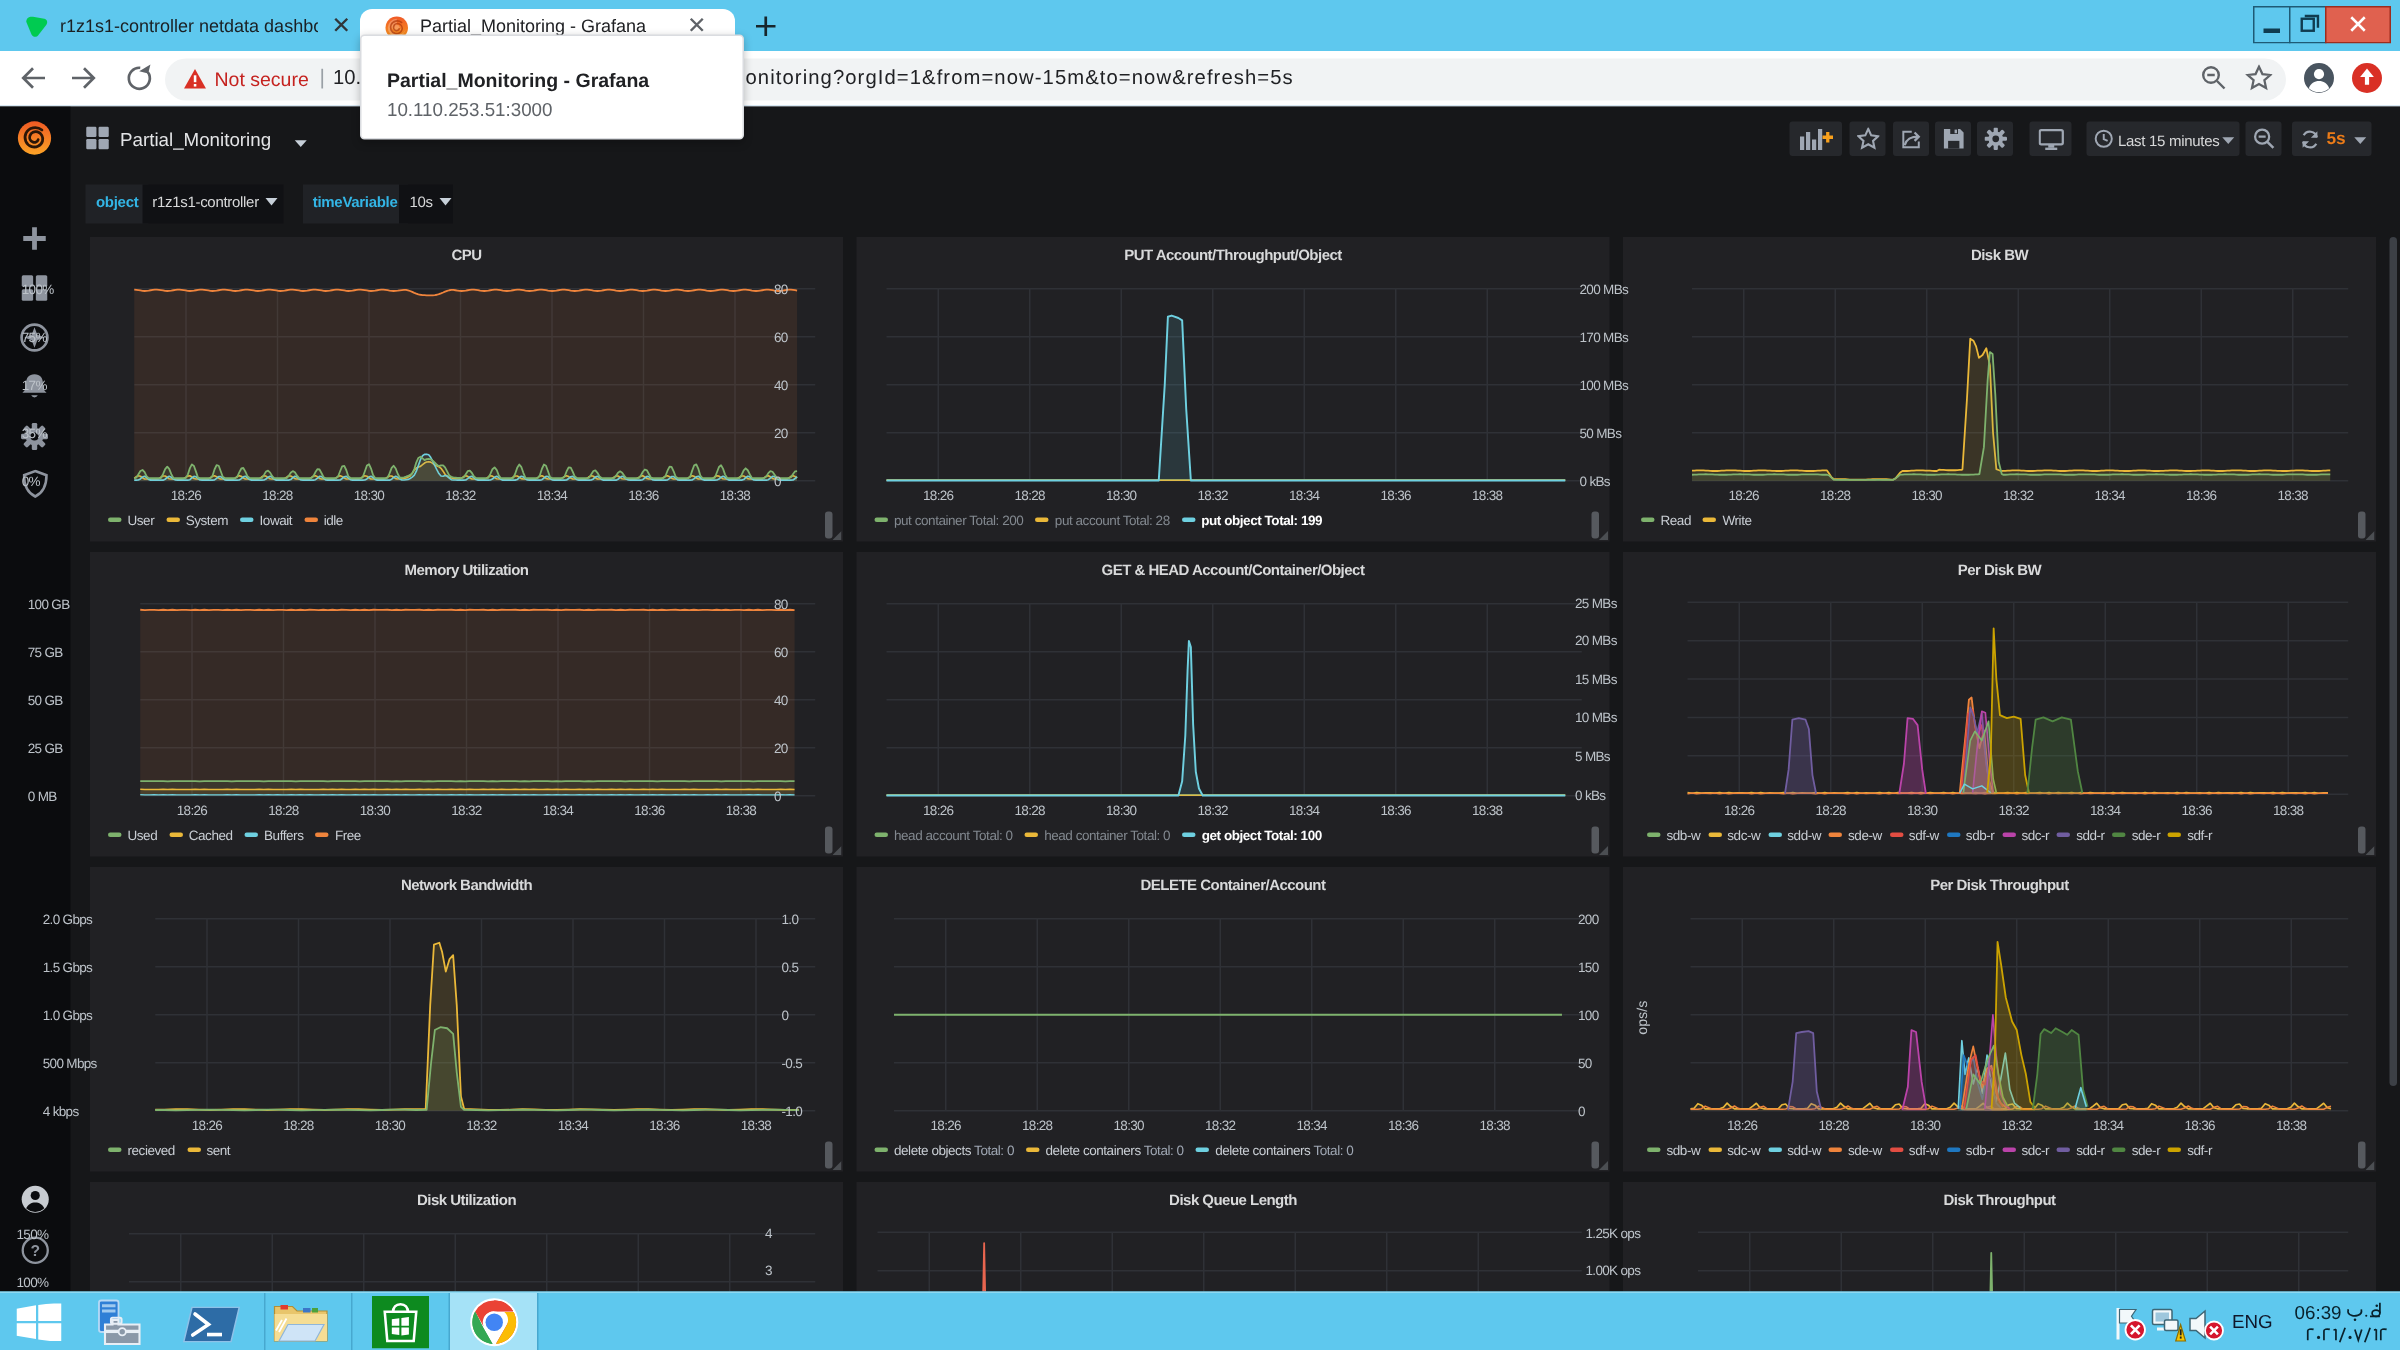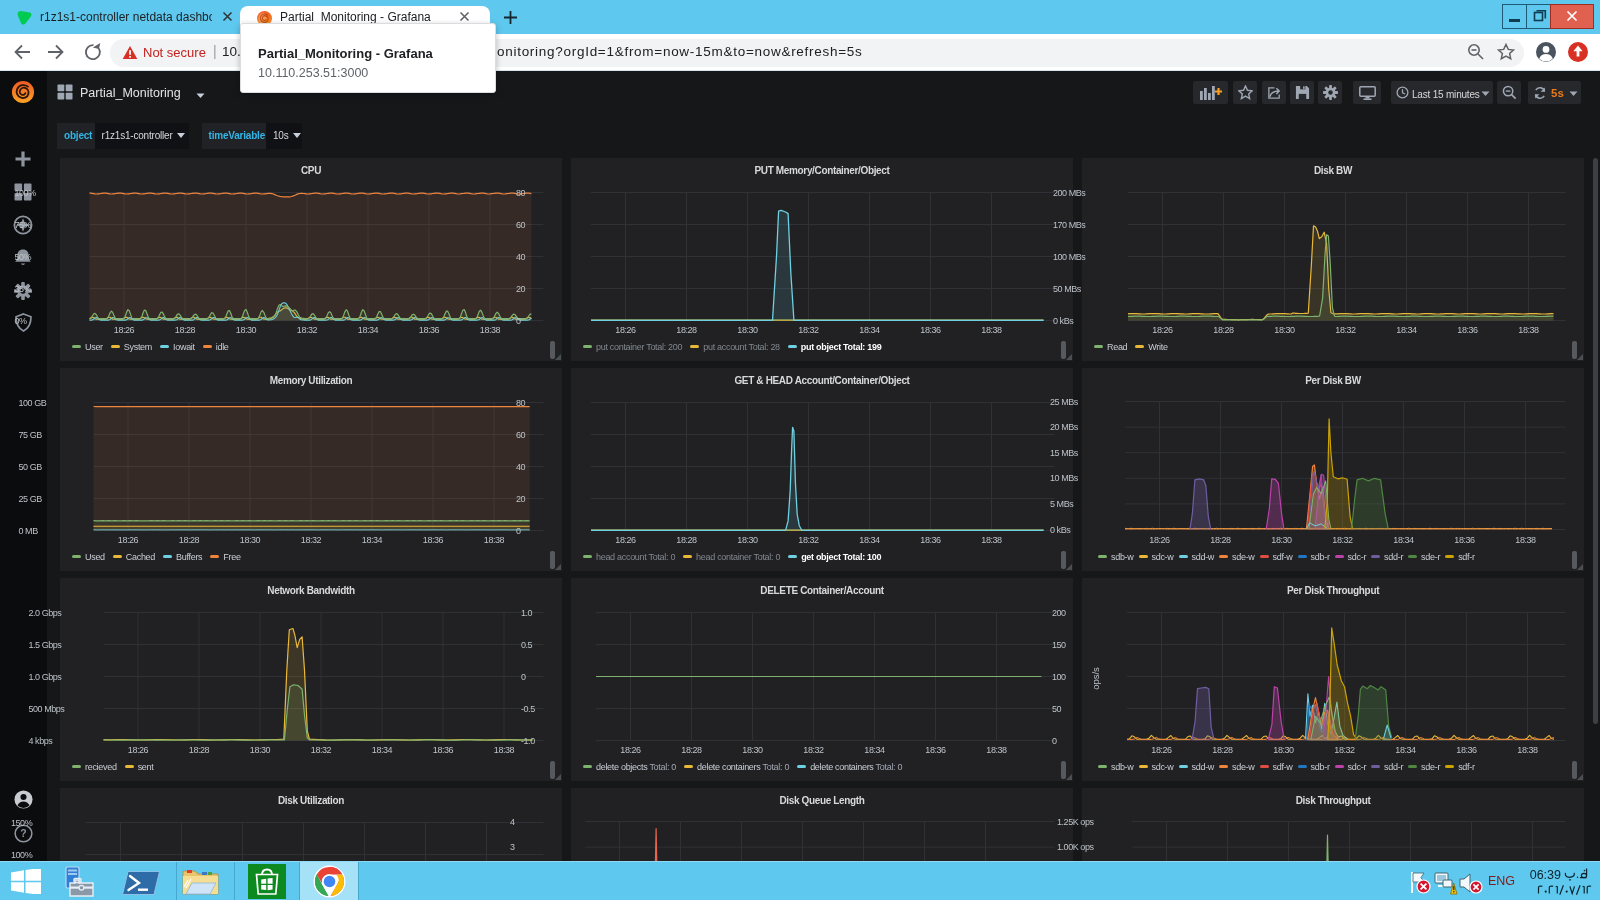--- a/index.html
+++ b/index.html
@@ -269,38 +269,38 @@
           <path d="M29.5 35.1 L30.9 35.2 L32.2 35.4 L33.6 35.6 L35 35.9 L36.4 36 L37.7 35.9 L39.1 35.8 L40.5 35.5 L41.9 35.3 L43.2 35.1 L44.6 35.1 L46 35.2 L47.3 35.4 L48.7 35.6 L50.1 35.9 L51.5 36 L52.8 35.9 L54.2 35.8 L55.6 35.5 L57 35.3 L58.3 35.1 L59.7 35.1 L61.1 35.2 L62.4 35.4 L63.8 35.6 L65.2 35.9 L66.6 36 L67.9 35.9 L69.3 35.8 L70.7 35.5 L72 35.3 L73.4 35.1 L74.8 35.1 L76.2 35.2 L77.5 35.4 L78.9 35.6 L80.3 35.9 L81.7 36 L83 35.9 L84.4 35.8 L85.8 35.5 L87.1 35.3 L88.5 35.1 L89.9 35.1 L91.3 35.2 L92.6 35.4 L94 35.6 L95.4 35.9 L96.8 36 L98.1 35.9 L99.5 35.8 L100.9 35.5 L102.2 35.3 L103.6 35.1 L105 35.1 L106.4 35.2 L107.7 35.4 L109.1 35.6 L110.5 35.9 L111.9 36 L113.2 35.9 L114.6 35.8 L116 35.5 L117.3 35.3 L118.7 35.1 L120.1 35.1 L121.5 35.2 L122.8 35.4 L124.2 35.6 L125.6 35.9 L126.9 36 L128.3 35.9 L129.7 35.8 L131.1 35.5 L132.4 35.3 L133.8 35.1 L135.2 35.1 L136.6 35.2 L137.9 35.4 L139.3 35.6 L140.7 35.9 L142 36 L143.4 35.9 L144.8 35.8 L146.2 35.5 L147.5 35.3 L148.9 35.1 L150.3 35.1 L151.7 35.2 L153 35.4 L154.4 35.6 L155.8 35.9 L157.1 36 L158.5 35.9 L159.9 35.8 L161.3 35.5 L162.6 35.3 L164 35.1 L165.4 35.1 L166.8 35.2 L168.1 35.4 L169.5 35.6 L170.9 35.9 L172.2 36 L173.6 35.9 L175 35.8 L176.4 35.5 L177.7 35.3 L179.1 35.1 L180.5 35.1 L181.8 35.2 L183.2 35.4 L184.6 35.6 L186 35.9 L187.3 36 L188.7 35.9 L190.1 35.8 L191.5 35.5 L192.8 35.3 L194.2 35.1 L195.6 35.1 L196.9 35.2 L198.3 35.4 L199.7 35.7 L201.1 35.9 L202.4 36 L203.8 35.9 L205.2 35.8 L206.6 35.6 L207.9 35.4 L209.3 35.3 L210.7 35.3 L212 35.6 L213.4 36 L214.8 36.6 L216.2 37.2 L217.5 37.7 L218.9 38.2 L220.3 38.5 L221.7 38.7 L223 38.8 L224.4 38.9 L225.8 38.9 L227.1 38.9 L228.5 38.9 L229.9 38.8 L231.3 38.5 L232.6 38.1 L234 37.6 L235.4 37 L236.7 36.4 L238.1 35.9 L239.5 35.5 L240.9 35.3 L242.2 35.3 L243.6 35.5 L245 35.7 L246.4 35.9 L247.7 36 L249.1 35.9 L250.5 35.8 L251.8 35.5 L253.2 35.3 L254.6 35.1 L256 35.1 L257.3 35.2 L258.7 35.4 L260.1 35.7 L261.5 35.9 L262.8 36 L264.2 35.9 L265.6 35.8 L266.9 35.5 L268.3 35.3 L269.7 35.1 L271.1 35.1 L272.4 35.2 L273.8 35.4 L275.2 35.7 L276.6 35.9 L277.9 36 L279.3 35.9 L280.7 35.8 L282 35.5 L283.4 35.3 L284.8 35.1 L286.2 35.1 L287.5 35.2 L288.9 35.4 L290.3 35.7 L291.6 35.9 L293 36 L294.4 35.9 L295.8 35.8 L297.1 35.5 L298.5 35.3 L299.9 35.1 L301.3 35.1 L302.6 35.2 L304 35.4 L305.4 35.7 L306.7 35.9 L308.1 36 L309.5 35.9 L310.9 35.8 L312.2 35.5 L313.6 35.3 L315 35.1 L316.4 35.1 L317.7 35.2 L319.1 35.4 L320.5 35.7 L321.8 35.9 L323.2 36 L324.6 35.9 L326 35.8 L327.3 35.5 L328.7 35.3 L330.1 35.1 L331.5 35.1 L332.8 35.2 L334.2 35.4 L335.6 35.7 L336.9 35.9 L338.3 36 L339.7 35.9 L341.1 35.8 L342.4 35.5 L343.8 35.3 L345.2 35.1 L346.5 35.1 L347.9 35.2 L349.3 35.4 L350.7 35.7 L352 35.9 L353.4 36 L354.8 35.9 L356.2 35.8 L357.5 35.5 L358.9 35.3 L360.3 35.1 L361.6 35.1 L363 35.2 L364.4 35.4 L365.8 35.7 L367.1 35.9 L368.5 36 L369.9 35.9 L371.3 35.8 L372.6 35.5 L374 35.3 L375.4 35.1 L376.7 35.1 L378.1 35.2 L379.5 35.4 L380.9 35.7 L382.2 35.9 L383.6 36 L385 35.9 L386.4 35.8 L387.7 35.5 L389.1 35.3 L390.5 35.1 L391.8 35.1 L393.2 35.2 L394.6 35.4 L396 35.7 L397.3 35.9 L398.7 36 L400.1 35.9 L401.4 35.7 L402.8 35.5 L404.2 35.3 L405.6 35.1 L406.9 35.1 L408.3 35.2 L409.7 35.4 L411.1 35.7 L412.4 35.9 L413.8 36 L415.2 35.9 L416.5 35.7 L417.9 35.5 L419.3 35.3 L420.7 35.1 L422 35.1 L423.4 35.2 L424.8 35.4 L426.2 35.7 L427.5 35.9 L428.9 36 L430.3 35.9 L431.6 35.7 L433 35.5 L434.4 35.3 L435.8 35.1 L437.1 35.1 L438.5 35.2 L439.9 35.4 L441.3 35.7 L442.6 35.9 L444 36 L445.4 35.9 L446.7 35.7 L448.1 35.5 L449.5 35.3 L450.9 35.1 L452.2 35.1 L453.6 35.2 L455 35.4 L456.3 35.7 L457.7 35.9 L459.1 36 L460.5 35.9 L461.8 35.7 L463.2 35.5 L464.6 35.3 L466 35.1 L467.3 35.1 L468.7 35.2 L470.1 35.4 L471.4 35.7" fill="none" stroke="#EF843C" stroke-width="1.2" stroke-linejoin="round"></path>
           <path d="M29.5 160.9 L30.9 159.8 L32.2 159.2 L33.6 159.5 L35 160.5 L36.4 161.3 L37.7 161.3 L39.1 161.3 L40.5 161.3 L41.9 161.3 L43.2 161.3 L44.6 161.3 L46 161.1 L47.3 160.1 L48.7 159.3 L50.1 159.3 L51.5 160.2 L52.8 161.2 L54.2 161.3 L55.6 161.3 L57 161.3 L58.3 161.3 L59.7 161.3 L61.1 161.3 L62.4 161.2 L63.8 160.3 L65.2 159.4 L66.6 159.2 L67.9 160 L69.3 161 L70.7 161.3 L72 161.3 L73.4 161.3 L74.8 161.3 L76.2 161.3 L77.5 161.3 L78.9 161.3 L80.3 160.5 L81.7 159.5 L83 159.2 L84.4 159.8 L85.8 160.8 L87.1 161.3 L88.5 161.3 L89.9 161.3 L91.3 161.3 L92.6 161.3 L94 161.3 L95.4 161.3 L96.8 160.8 L98.1 159.7 L99.5 159.2 L100.9 159.6 L102.2 160.6 L103.6 161.3 L105 161.3 L106.4 161.3 L107.7 161.3 L109.1 161.3 L110.5 161.3 L111.9 161.3 L113.2 161 L114.6 159.9 L116 159.2 L117.3 159.4 L118.7 160.4 L120.1 161.2 L121.5 161.3 L122.8 161.3 L124.2 161.3 L125.6 161.3 L126.9 161.3 L128.3 161.3 L129.7 161.1 L131.1 160.2 L132.4 159.3 L133.8 159.3 L135.2 160.1 L136.6 161.1 L137.9 161.3 L139.3 161.3 L140.7 161.3 L142 161.3 L143.4 161.3 L144.8 161.3 L146.2 161.3 L147.5 160.4 L148.9 159.4 L150.3 159.2 L151.7 159.9 L153 160.9 L154.4 161.3 L155.8 161.3 L157.1 161.3 L158.5 161.3 L159.9 161.3 L161.3 161.3 L162.6 161.3 L164 160.7 L165.4 159.6 L166.8 159.2 L168.1 159.7 L169.5 160.7 L170.9 161.3 L172.2 161.3 L173.6 161.3 L175 161.3 L176.4 161.3 L177.7 161.3 L179.1 161.3 L180.5 160.9 L181.8 159.8 L183.2 159.2 L184.6 159.5 L186 160.5 L187.3 161.3 L188.7 161.3 L190.1 161.3 L191.5 161.3 L192.8 161.3 L194.2 161.3 L195.6 161.3 L196.9 161.1 L198.3 160.1 L199.7 159.3 L201.1 159.3 L202.4 160.2 L203.8 161.1 L205.2 161.3 L206.6 161.2 L207.9 161.1 L209.3 160.9 L210.7 160.6 L212 160.1 L213.4 159.3 L214.8 157.5 L216.2 155.4 L217.5 154 L218.9 153.3 L220.3 152.9 L221.7 151.8 L223 150.7 L224.4 150 L225.8 149.8 L227.1 150.1 L228.5 150.9 L229.9 152 L231.3 152.6 L232.6 153.1 L234 154.2 L235.4 156.1 L236.7 158.2 L238.1 159.6 L239.5 160.2 L240.9 160.6 L242.2 160.9 L243.6 161.1 L245 161.2 L246.4 161.3 L247.7 160.7 L249.1 159.7 L250.5 159.2 L251.8 159.6 L253.2 160.6 L254.6 161.3 L256 161.3 L257.3 161.3 L258.7 161.3 L260.1 161.3 L261.5 161.3 L262.8 161.3 L264.2 161 L265.6 159.9 L266.9 159.2 L268.3 159.4 L269.7 160.4 L271.1 161.2 L272.4 161.3 L273.8 161.3 L275.2 161.3 L276.6 161.3 L277.9 161.3 L279.3 161.3 L280.7 161.1 L282 160.2 L283.4 159.3 L284.8 159.3 L286.2 160.1 L287.5 161.1 L288.9 161.3 L290.3 161.3 L291.6 161.3 L293 161.3 L294.4 161.3 L295.8 161.3 L297.1 161.3 L298.5 160.4 L299.9 159.4 L301.3 159.2 L302.6 159.9 L304 160.9 L305.4 161.3 L306.7 161.3 L308.1 161.3 L309.5 161.3 L310.9 161.3 L312.2 161.3 L313.6 161.3 L315 160.7 L316.4 159.6 L317.7 159.2 L319.1 159.7 L320.5 160.7 L321.8 161.3 L323.2 161.3 L324.6 161.3 L326 161.3 L327.3 161.3 L328.7 161.3 L330.1 161.3 L331.5 160.9 L332.8 159.8 L334.2 159.2 L335.6 159.5 L336.9 160.5 L338.3 161.3 L339.7 161.3 L341.1 161.3 L342.4 161.3 L343.8 161.3 L345.2 161.3 L346.5 161.3 L347.9 161.1 L349.3 160.1 L350.7 159.3 L352 159.3 L353.4 160.2 L354.8 161.2 L356.2 161.3 L357.5 161.3 L358.9 161.3 L360.3 161.3 L361.6 161.3 L363 161.3 L364.4 161.2 L365.8 160.3 L367.1 159.4 L368.5 159.2 L369.9 160 L371.3 161 L372.6 161.3 L374 161.3 L375.4 161.3 L376.7 161.3 L378.1 161.3 L379.5 161.3 L380.9 161.3 L382.2 160.5 L383.6 159.5 L385 159.2 L386.4 159.8 L387.7 160.8 L389.1 161.3 L390.5 161.3 L391.8 161.3 L393.2 161.3 L394.6 161.3 L396 161.3 L397.3 161.3 L398.7 160.8 L400.1 159.7 L401.4 159.2 L402.8 159.6 L404.2 160.6 L405.6 161.3 L406.9 161.3 L408.3 161.3 L409.7 161.3 L411.1 161.3 L412.4 161.3 L413.8 161.3 L415.2 161 L416.5 159.9 L417.9 159.2 L419.3 159.4 L420.7 160.4 L422 161.2 L423.4 161.3 L424.8 161.3 L426.2 161.3 L427.5 161.3 L428.9 161.3 L430.3 161.3 L431.6 161.1 L433 160.2 L434.4 159.3 L435.8 159.3 L437.1 160.1 L438.5 161.1 L439.9 161.3 L441.3 161.3 L442.6 161.3 L444 161.3 L445.4 161.3 L446.7 161.3 L448.1 161.3 L449.5 160.4 L450.9 159.4 L452.2 159.2 L453.6 159.9 L455 160.9 L456.3 161.3 L457.7 161.3 L459.1 161.3 L460.5 161.3 L461.8 161.3 L463.2 161.3 L464.6 161.3 L466 160.7 L467.3 159.6 L468.7 159.2 L470.1 159.7 L471.4 160.7 L471.4 162.5 L29.5 162.5 Z" fill="#EAB839" fill-opacity="0.08" stroke="none"></path>
           <path d="M29.5 160.9 L30.9 159.8 L32.2 159.2 L33.6 159.5 L35 160.5 L36.4 161.3 L37.7 161.3 L39.1 161.3 L40.5 161.3 L41.9 161.3 L43.2 161.3 L44.6 161.3 L46 161.1 L47.3 160.1 L48.7 159.3 L50.1 159.3 L51.5 160.2 L52.8 161.2 L54.2 161.3 L55.6 161.3 L57 161.3 L58.3 161.3 L59.7 161.3 L61.1 161.3 L62.4 161.2 L63.8 160.3 L65.2 159.4 L66.6 159.2 L67.9 160 L69.3 161 L70.7 161.3 L72 161.3 L73.4 161.3 L74.8 161.3 L76.2 161.3 L77.5 161.3 L78.9 161.3 L80.3 160.5 L81.7 159.5 L83 159.2 L84.4 159.8 L85.8 160.8 L87.1 161.3 L88.5 161.3 L89.9 161.3 L91.3 161.3 L92.6 161.3 L94 161.3 L95.4 161.3 L96.8 160.8 L98.1 159.7 L99.5 159.2 L100.9 159.6 L102.2 160.6 L103.6 161.3 L105 161.3 L106.4 161.3 L107.7 161.3 L109.1 161.3 L110.5 161.3 L111.9 161.3 L113.2 161 L114.6 159.9 L116 159.2 L117.3 159.4 L118.7 160.4 L120.1 161.2 L121.5 161.3 L122.8 161.3 L124.2 161.3 L125.6 161.3 L126.9 161.3 L128.3 161.3 L129.7 161.1 L131.1 160.2 L132.4 159.3 L133.8 159.3 L135.2 160.1 L136.6 161.1 L137.9 161.3 L139.3 161.3 L140.7 161.3 L142 161.3 L143.4 161.3 L144.8 161.3 L146.2 161.3 L147.5 160.4 L148.9 159.4 L150.3 159.2 L151.7 159.9 L153 160.9 L154.4 161.3 L155.8 161.3 L157.1 161.3 L158.5 161.3 L159.9 161.3 L161.3 161.3 L162.6 161.3 L164 160.7 L165.4 159.6 L166.8 159.2 L168.1 159.7 L169.5 160.7 L170.9 161.3 L172.2 161.3 L173.6 161.3 L175 161.3 L176.4 161.3 L177.7 161.3 L179.1 161.3 L180.5 160.9 L181.8 159.8 L183.2 159.2 L184.6 159.5 L186 160.5 L187.3 161.3 L188.7 161.3 L190.1 161.3 L191.5 161.3 L192.8 161.3 L194.2 161.3 L195.6 161.3 L196.9 161.1 L198.3 160.1 L199.7 159.3 L201.1 159.3 L202.4 160.2 L203.8 161.1 L205.2 161.3 L206.6 161.2 L207.9 161.1 L209.3 160.9 L210.7 160.6 L212 160.1 L213.4 159.3 L214.8 157.5 L216.2 155.4 L217.5 154 L218.9 153.3 L220.3 152.9 L221.7 151.8 L223 150.7 L224.4 150 L225.8 149.8 L227.1 150.1 L228.5 150.9 L229.9 152 L231.3 152.6 L232.6 153.1 L234 154.2 L235.4 156.1 L236.7 158.2 L238.1 159.6 L239.5 160.2 L240.9 160.6 L242.2 160.9 L243.6 161.1 L245 161.2 L246.4 161.3 L247.7 160.7 L249.1 159.7 L250.5 159.2 L251.8 159.6 L253.2 160.6 L254.6 161.3 L256 161.3 L257.3 161.3 L258.7 161.3 L260.1 161.3 L261.5 161.3 L262.8 161.3 L264.2 161 L265.6 159.9 L266.9 159.2 L268.3 159.4 L269.7 160.4 L271.1 161.2 L272.4 161.3 L273.8 161.3 L275.2 161.3 L276.6 161.3 L277.9 161.3 L279.3 161.3 L280.7 161.1 L282 160.2 L283.4 159.3 L284.8 159.3 L286.2 160.1 L287.5 161.1 L288.9 161.3 L290.3 161.3 L291.6 161.3 L293 161.3 L294.4 161.3 L295.8 161.3 L297.1 161.3 L298.5 160.4 L299.9 159.4 L301.3 159.2 L302.6 159.9 L304 160.9 L305.4 161.3 L306.7 161.3 L308.1 161.3 L309.5 161.3 L310.9 161.3 L312.2 161.3 L313.6 161.3 L315 160.7 L316.4 159.6 L317.7 159.2 L319.1 159.7 L320.5 160.7 L321.8 161.3 L323.2 161.3 L324.6 161.3 L326 161.3 L327.3 161.3 L328.7 161.3 L330.1 161.3 L331.5 160.9 L332.8 159.8 L334.2 159.2 L335.6 159.5 L336.9 160.5 L338.3 161.3 L339.7 161.3 L341.1 161.3 L342.4 161.3 L343.8 161.3 L345.2 161.3 L346.5 161.3 L347.9 161.1 L349.3 160.1 L350.7 159.3 L352 159.3 L353.4 160.2 L354.8 161.2 L356.2 161.3 L357.5 161.3 L358.9 161.3 L360.3 161.3 L361.6 161.3 L363 161.3 L364.4 161.2 L365.8 160.3 L367.1 159.4 L368.5 159.2 L369.9 160 L371.3 161 L372.6 161.3 L374 161.3 L375.4 161.3 L376.7 161.3 L378.1 161.3 L379.5 161.3 L380.9 161.3 L382.2 160.5 L383.6 159.5 L385 159.2 L386.4 159.8 L387.7 160.8 L389.1 161.3 L390.5 161.3 L391.8 161.3 L393.2 161.3 L394.6 161.3 L396 161.3 L397.3 161.3 L398.7 160.8 L400.1 159.7 L401.4 159.2 L402.8 159.6 L404.2 160.6 L405.6 161.3 L406.9 161.3 L408.3 161.3 L409.7 161.3 L411.1 161.3 L412.4 161.3 L413.8 161.3 L415.2 161 L416.5 159.9 L417.9 159.2 L419.3 159.4 L420.7 160.4 L422 161.2 L423.4 161.3 L424.8 161.3 L426.2 161.3 L427.5 161.3 L428.9 161.3 L430.3 161.3 L431.6 161.1 L433 160.2 L434.4 159.3 L435.8 159.3 L437.1 160.1 L438.5 161.1 L439.9 161.3 L441.3 161.3 L442.6 161.3 L444 161.3 L445.4 161.3 L446.7 161.3 L448.1 161.3 L449.5 160.4 L450.9 159.4 L452.2 159.2 L453.6 159.9 L455 160.9 L456.3 161.3 L457.7 161.3 L459.1 161.3 L460.5 161.3 L461.8 161.3 L463.2 161.3 L464.6 161.3 L466 160.7 L467.3 159.6 L468.7 159.2 L470.1 159.7 L471.4 160.7" fill="none" stroke="#EAB839" stroke-width="1.1" stroke-linejoin="round"></path>
           <path d="M29.5 162.1 L30.9 162.1 L32.2 162 L33.6 161.3 L35 160 L36.4 159.5 L37.7 160.3 L39.1 161.6 L40.5 162.1 L41.9 162.1 L43.2 162.1 L44.6 162.1 L46 162.1 L47.3 162.1 L48.7 162.1 L50.1 161.5 L51.5 160.3 L52.8 159.5 L54.2 160.1 L55.6 161.4 L57 162 L58.3 162.1 L59.7 162.1 L61.1 162.1 L62.4 162.1 L63.8 162.1 L65.2 162.1 L66.6 161.8 L67.9 160.6 L69.3 159.6 L70.7 159.8 L72 161.1 L73.4 162 L74.8 162.1 L76.2 162.1 L77.5 162.1 L78.9 162.1 L80.3 162.1 L81.7 162.1 L83 161.9 L84.4 160.9 L85.8 159.7 L87.1 159.7 L88.5 160.8 L89.9 161.9 L91.3 162.1 L92.6 162.1 L94 162.1 L95.4 162.1 L96.8 162.1 L98.1 162.1 L99.5 162 L100.9 161.1 L102.2 159.9 L103.6 159.5 L105 160.5 L106.4 161.7 L107.7 162.1 L109.1 162.1 L110.5 162.1 L111.9 162.1 L113.2 162.1 L114.6 162.1 L116 162 L117.3 161.4 L118.7 160.1 L120.1 159.5 L121.5 160.2 L122.8 161.5 L124.2 162.1 L125.6 162.1 L126.9 162.1 L128.3 162.1 L129.7 162.1 L131.1 162.1 L132.4 162.1 L133.8 161.7 L135.2 160.4 L136.6 159.5 L137.9 159.9 L139.3 161.2 L140.7 162 L142 162.1 L143.4 162.1 L144.8 162.1 L146.2 162.1 L147.5 162.1 L148.9 162.1 L150.3 161.8 L151.7 160.7 L153 159.6 L154.4 159.7 L155.8 160.9 L157.1 161.9 L158.5 162.1 L159.9 162.1 L161.3 162.1 L162.6 162.1 L164 162.1 L165.4 162.1 L166.8 162 L168.1 161 L169.5 159.8 L170.9 159.6 L172.2 160.6 L173.6 161.8 L175 162.1 L176.4 162.1 L177.7 162.1 L179.1 162.1 L180.5 162.1 L181.8 162.1 L183.2 162 L184.6 161.3 L186 160 L187.3 159.5 L188.7 160.3 L190.1 161.6 L191.5 162.1 L192.8 162.1 L194.2 162.1 L195.6 162.1 L196.9 162.1 L198.3 162.1 L199.7 162.1 L201.1 161.5 L202.4 160.3 L203.8 159.5 L205.2 160.1 L206.6 161.4 L207.9 162 L209.3 162 L210.7 161.8 L212 161.6 L213.4 161 L214.8 160.1 L216.2 158.7 L217.5 156.3 L218.9 152.4 L220.3 148.4 L221.7 145.8 L223 144.9 L224.4 144.8 L225.8 145.2 L227.1 146.9 L228.5 149.5 L229.9 152.5 L231.3 155.3 L232.6 157.7 L234 159.3 L235.4 159.5 L236.7 159 L238.1 159.3 L239.5 160.7 L240.9 161.8 L242.2 162 L243.6 162 L245 162.1 L246.4 162.1 L247.7 162.1 L249.1 162.1 L250.5 162 L251.8 161.1 L253.2 159.9 L254.6 159.5 L256 160.5 L257.3 161.7 L258.7 162.1 L260.1 162.1 L261.5 162.1 L262.8 162.1 L264.2 162.1 L265.6 162.1 L266.9 162 L268.3 161.4 L269.7 160.1 L271.1 159.5 L272.4 160.2 L273.8 161.5 L275.2 162.1 L276.6 162.1 L277.9 162.1 L279.3 162.1 L280.7 162.1 L282 162.1 L283.4 162.1 L284.8 161.7 L286.2 160.4 L287.5 159.5 L288.9 159.9 L290.3 161.2 L291.6 162 L293 162.1 L294.4 162.1 L295.8 162.1 L297.1 162.1 L298.5 162.1 L299.9 162.1 L301.3 161.8 L302.6 160.7 L304 159.6 L305.4 159.7 L306.7 160.9 L308.1 161.9 L309.5 162.1 L310.9 162.1 L312.2 162.1 L313.6 162.1 L315 162.1 L316.4 162.1 L317.7 162 L319.1 161 L320.5 159.8 L321.8 159.6 L323.2 160.6 L324.6 161.8 L326 162.1 L327.3 162.1 L328.7 162.1 L330.1 162.1 L331.5 162.1 L332.8 162.1 L334.2 162 L335.6 161.3 L336.9 160 L338.3 159.5 L339.7 160.3 L341.1 161.6 L342.4 162.1 L343.8 162.1 L345.2 162.1 L346.5 162.1 L347.9 162.1 L349.3 162.1 L350.7 162.1 L352 161.5 L353.4 160.3 L354.8 159.5 L356.2 160.1 L357.5 161.4 L358.9 162 L360.3 162.1 L361.6 162.1 L363 162.1 L364.4 162.1 L365.8 162.1 L367.1 162.1 L368.5 161.8 L369.9 160.6 L371.3 159.6 L372.6 159.8 L374 161.1 L375.4 162 L376.7 162.1 L378.1 162.1 L379.5 162.1 L380.9 162.1 L382.2 162.1 L383.6 162.1 L385 161.9 L386.4 160.9 L387.7 159.7 L389.1 159.7 L390.5 160.8 L391.8 161.9 L393.2 162.1 L394.6 162.1 L396 162.1 L397.3 162.1 L398.7 162.1 L400.1 162.1 L401.4 162 L402.8 161.1 L404.2 159.9 L405.6 159.5 L406.9 160.5 L408.3 161.7 L409.7 162.1 L411.1 162.1 L412.4 162.1 L413.8 162.1 L415.2 162.1 L416.5 162.1 L417.9 162 L419.3 161.4 L420.7 160.1 L422 159.5 L423.4 160.2 L424.8 161.5 L426.2 162.1 L427.5 162.1 L428.9 162.1 L430.3 162.1 L431.6 162.1 L433 162.1 L434.4 162.1 L435.8 161.7 L437.1 160.4 L438.5 159.5 L439.9 159.9 L441.3 161.2 L442.6 162 L444 162.1 L445.4 162.1 L446.7 162.1 L448.1 162.1 L449.5 162.1 L450.9 162.1 L452.2 161.8 L453.6 160.7 L455 159.6 L456.3 159.7 L457.7 160.9 L459.1 161.9 L460.5 162.1 L461.8 162.1 L463.2 162.1 L464.6 162.1 L466 162.1 L467.3 162.1 L468.7 162 L470.1 161 L471.4 159.8 L471.4 162.5 L29.5 162.5 Z" fill="#6ED0E0" fill-opacity="0.08" stroke="none"></path>
           <path d="M29.5 162.1 L30.9 162.1 L32.2 162 L33.6 161.3 L35 160 L36.4 159.5 L37.7 160.3 L39.1 161.6 L40.5 162.1 L41.9 162.1 L43.2 162.1 L44.6 162.1 L46 162.1 L47.3 162.1 L48.7 162.1 L50.1 161.5 L51.5 160.3 L52.8 159.5 L54.2 160.1 L55.6 161.4 L57 162 L58.3 162.1 L59.7 162.1 L61.1 162.1 L62.4 162.1 L63.8 162.1 L65.2 162.1 L66.6 161.8 L67.9 160.6 L69.3 159.6 L70.7 159.8 L72 161.1 L73.4 162 L74.8 162.1 L76.2 162.1 L77.5 162.1 L78.9 162.1 L80.3 162.1 L81.7 162.1 L83 161.9 L84.4 160.9 L85.8 159.7 L87.1 159.7 L88.5 160.8 L89.9 161.9 L91.3 162.1 L92.6 162.1 L94 162.1 L95.4 162.1 L96.8 162.1 L98.1 162.1 L99.5 162 L100.9 161.1 L102.2 159.9 L103.6 159.5 L105 160.5 L106.4 161.7 L107.7 162.1 L109.1 162.1 L110.5 162.1 L111.9 162.1 L113.2 162.1 L114.6 162.1 L116 162 L117.3 161.4 L118.7 160.1 L120.1 159.5 L121.5 160.2 L122.8 161.5 L124.2 162.1 L125.6 162.1 L126.9 162.1 L128.3 162.1 L129.7 162.1 L131.1 162.1 L132.4 162.1 L133.8 161.7 L135.2 160.4 L136.6 159.5 L137.9 159.9 L139.3 161.2 L140.7 162 L142 162.1 L143.4 162.1 L144.8 162.1 L146.2 162.1 L147.5 162.1 L148.9 162.1 L150.3 161.8 L151.7 160.7 L153 159.6 L154.4 159.7 L155.8 160.9 L157.1 161.9 L158.5 162.1 L159.9 162.1 L161.3 162.1 L162.6 162.1 L164 162.1 L165.4 162.1 L166.8 162 L168.1 161 L169.5 159.8 L170.9 159.6 L172.2 160.6 L173.6 161.8 L175 162.1 L176.4 162.1 L177.7 162.1 L179.1 162.1 L180.5 162.1 L181.8 162.1 L183.2 162 L184.6 161.3 L186 160 L187.3 159.5 L188.7 160.3 L190.1 161.6 L191.5 162.1 L192.8 162.1 L194.2 162.1 L195.6 162.1 L196.9 162.1 L198.3 162.1 L199.7 162.1 L201.1 161.5 L202.4 160.3 L203.8 159.5 L205.2 160.1 L206.6 161.4 L207.9 162 L209.3 162 L210.7 161.8 L212 161.6 L213.4 161 L214.8 160.1 L216.2 158.7 L217.5 156.3 L218.9 152.4 L220.3 148.4 L221.7 145.8 L223 144.9 L224.4 144.8 L225.8 145.2 L227.1 146.9 L228.5 149.5 L229.9 152.5 L231.3 155.3 L232.6 157.7 L234 159.3 L235.4 159.5 L236.7 159 L238.1 159.3 L239.5 160.7 L240.9 161.8 L242.2 162 L243.6 162 L245 162.1 L246.4 162.1 L247.7 162.1 L249.1 162.1 L250.5 162 L251.8 161.1 L253.2 159.9 L254.6 159.5 L256 160.5 L257.3 161.7 L258.7 162.1 L260.1 162.1 L261.5 162.1 L262.8 162.1 L264.2 162.1 L265.6 162.1 L266.9 162 L268.3 161.4 L269.7 160.1 L271.1 159.5 L272.4 160.2 L273.8 161.5 L275.2 162.1 L276.6 162.1 L277.9 162.1 L279.3 162.1 L280.7 162.1 L282 162.1 L283.4 162.1 L284.8 161.7 L286.2 160.4 L287.5 159.5 L288.9 159.9 L290.3 161.2 L291.6 162 L293 162.1 L294.4 162.1 L295.8 162.1 L297.1 162.1 L298.5 162.1 L299.9 162.1 L301.3 161.8 L302.6 160.7 L304 159.6 L305.4 159.7 L306.7 160.9 L308.1 161.9 L309.5 162.1 L310.9 162.1 L312.2 162.1 L313.6 162.1 L315 162.1 L316.4 162.1 L317.7 162 L319.1 161 L320.5 159.8 L321.8 159.6 L323.2 160.6 L324.6 161.8 L326 162.1 L327.3 162.1 L328.7 162.1 L330.1 162.1 L331.5 162.1 L332.8 162.1 L334.2 162 L335.6 161.3 L336.9 160 L338.3 159.5 L339.7 160.3 L341.1 161.6 L342.4 162.1 L343.8 162.1 L345.2 162.1 L346.5 162.1 L347.9 162.1 L349.3 162.1 L350.7 162.1 L352 161.5 L353.4 160.3 L354.8 159.5 L356.2 160.1 L357.5 161.4 L358.9 162 L360.3 162.1 L361.6 162.1 L363 162.1 L364.4 162.1 L365.8 162.1 L367.1 162.1 L368.5 161.8 L369.9 160.6 L371.3 159.6 L372.6 159.8 L374 161.1 L375.4 162 L376.7 162.1 L378.1 162.1 L379.5 162.1 L380.9 162.1 L382.2 162.1 L383.6 162.1 L385 161.9 L386.4 160.9 L387.7 159.7 L389.1 159.7 L390.5 160.8 L391.8 161.9 L393.2 162.1 L394.6 162.1 L396 162.1 L397.3 162.1 L398.7 162.1 L400.1 162.1 L401.4 162 L402.8 161.1 L404.2 159.9 L405.6 159.5 L406.9 160.5 L408.3 161.7 L409.7 162.1 L411.1 162.1 L412.4 162.1 L413.8 162.1 L415.2 162.1 L416.5 162.1 L417.9 162 L419.3 161.4 L420.7 160.1 L422 159.5 L423.4 160.2 L424.8 161.5 L426.2 162.1 L427.5 162.1 L428.9 162.1 L430.3 162.1 L431.6 162.1 L433 162.1 L434.4 162.1 L435.8 161.7 L437.1 160.4 L438.5 159.5 L439.9 159.9 L441.3 161.2 L442.6 162 L444 162.1 L445.4 162.1 L446.7 162.1 L448.1 162.1 L449.5 162.1 L450.9 162.1 L452.2 161.8 L453.6 160.7 L455 159.6 L456.3 159.7 L457.7 160.9 L459.1 161.9 L460.5 162.1 L461.8 162.1 L463.2 162.1 L464.6 162.1 L466 162.1 L467.3 162.1 L468.7 162 L470.1 161 L471.4 159.8" fill="none" stroke="#6ED0E0" stroke-width="1.1" stroke-linejoin="round"></path>
           <path d="M29.5 160.7 L30.9 160.4 L32.2 158.3 L33.6 156 L35 155.3 L36.4 156.8 L37.7 159.4 L39.1 160.7 L40.5 160.7 L41.9 160.7 L43.2 160.7 L44.6 160.7 L46 160.7 L47.3 160.7 L48.7 158.1 L50.1 154.7 L51.5 153.1 L52.8 154.6 L54.2 158.1 L55.6 160.7 L57 160.7 L58.3 160.7 L59.7 160.7 L61.1 160.7 L62.4 160.7 L63.8 160.7 L65.2 158.4 L66.6 154.1 L67.9 151.6 L69.3 152.7 L70.7 156.6 L72 160.4 L73.4 160.7 L74.8 160.7 L76.2 160.7 L77.5 160.7 L78.9 160.7 L80.3 160.7 L81.7 159.2 L83 155 L84.4 152.1 L85.8 152.5 L87.1 156 L88.5 159.8 L89.9 160.7 L91.3 160.7 L92.6 160.7 L94 160.7 L95.4 160.7 L96.8 160.7 L98.1 160.1 L99.5 156.9 L100.9 154.3 L102.2 154 L103.6 156.4 L105 159.5 L106.4 160.7 L107.7 160.7 L109.1 160.7 L110.5 160.7 L111.9 160.7 L113.2 160.7 L114.6 160.6 L116 158.6 L117.3 156.4 L118.7 155.8 L120.1 157.1 L121.5 159.4 L122.8 160.7 L124.2 160.7 L125.6 160.7 L126.9 160.7 L128.3 160.7 L129.7 160.7 L131.1 160.7 L132.4 159.3 L133.8 157.2 L135.2 156.1 L136.6 156.8 L137.9 158.9 L139.3 160.6 L140.7 160.7 L142 160.7 L143.4 160.7 L144.8 160.7 L146.2 160.7 L147.5 160.7 L148.9 159.5 L150.3 156.7 L151.7 154.7 L153 155 L154.4 157.5 L155.8 160.3 L157.1 160.7 L158.5 160.7 L159.9 160.7 L161.3 160.7 L162.6 160.7 L164 160.7 L165.4 159.7 L166.8 156 L168.1 152.9 L169.5 152.6 L170.9 155.5 L172.2 159.5 L173.6 160.7 L175 160.7 L176.4 160.7 L177.7 160.7 L179.1 160.7 L180.5 160.7 L181.8 160.2 L183.2 156.3 L184.6 152.4 L186 151.5 L187.3 154.2 L188.7 158.6 L190.1 160.7 L191.5 160.7 L192.8 160.7 L194.2 160.7 L195.6 160.7 L196.9 160.7 L198.3 160.6 L199.7 157.6 L201.1 153.9 L202.4 152.5 L203.8 154.3 L205.2 158 L206.6 160.5 L207.9 160.4 L209.3 160.2 L210.7 159.8 L212 159.3 L213.4 158.6 L214.8 157.6 L216.2 154.7 L217.5 150.4 L218.9 147.3 L220.3 146.5 L221.7 147.6 L223 148.7 L224.4 148.1 L225.8 147.9 L227.1 148.2 L228.5 149.1 L229.9 150.4 L231.3 151.9 L232.6 152.8 L234 152.2 L235.4 152.2 L236.7 153.6 L238.1 156.3 L239.5 159 L240.9 159.9 L242.2 160.2 L243.6 160.4 L245 160.6 L246.4 160.6 L247.7 160.7 L249.1 160.3 L250.5 158.1 L251.8 156.1 L253.2 155.7 L254.6 157.3 L256 159.7 L257.3 160.7 L258.7 160.7 L260.1 160.7 L261.5 160.7 L262.8 160.7 L264.2 160.7 L265.6 160.5 L266.9 157.9 L268.3 154.8 L269.7 153.6 L271.1 155.2 L272.4 158.6 L273.8 160.7 L275.2 160.7 L276.6 160.7 L277.9 160.7 L279.3 160.7 L280.7 160.7 L282 160.7 L283.4 158 L284.8 153.9 L286.2 151.7 L287.5 153.2 L288.9 157.2 L290.3 160.6 L291.6 160.7 L293 160.7 L294.4 160.7 L295.8 160.7 L297.1 160.7 L298.5 160.7 L299.9 158.8 L301.3 154.5 L302.6 151.7 L304 152.5 L305.4 156.3 L306.7 160.1 L308.1 160.7 L309.5 160.7 L310.9 160.7 L312.2 160.7 L313.6 160.7 L315 160.7 L316.4 159.7 L317.7 156.3 L319.1 153.6 L320.5 153.7 L321.8 156.4 L323.2 159.7 L324.6 160.7 L326 160.7 L327.3 160.7 L328.7 160.7 L330.1 160.7 L331.5 160.7 L332.8 160.4 L334.2 158.1 L335.6 156 L336.9 155.6 L338.3 157.2 L339.7 159.6 L341.1 160.7 L342.4 160.7 L343.8 160.7 L345.2 160.7 L346.5 160.7 L347.9 160.7 L349.3 160.7 L350.7 159.1 L352 157.1 L353.4 156.2 L354.8 157.1 L356.2 159.2 L357.5 160.7 L358.9 160.7 L360.3 160.7 L361.6 160.7 L363 160.7 L364.4 160.7 L365.8 160.7 L367.1 159.3 L368.5 156.7 L369.9 155 L371.3 155.6 L372.6 158 L374 160.5 L375.4 160.7 L376.7 160.7 L378.1 160.7 L379.5 160.7 L380.9 160.7 L382.2 160.7 L383.6 159.5 L385 155.8 L386.4 153.1 L387.7 153.2 L389.1 156.2 L390.5 159.9 L391.8 160.7 L393.2 160.7 L394.6 160.7 L396 160.7 L397.3 160.7 L398.7 160.7 L400.1 159.9 L401.4 155.9 L402.8 152.2 L404.2 151.6 L405.6 154.6 L406.9 159 L408.3 160.7 L409.7 160.7 L411.1 160.7 L412.4 160.7 L413.8 160.7 L415.2 160.7 L416.5 160.5 L417.9 157 L419.3 153.3 L420.7 152.2 L422 154.4 L423.4 158.4 L424.8 160.7 L426.2 160.7 L427.5 160.7 L428.9 160.7 L430.3 160.7 L431.6 160.7 L433 160.7 L434.4 158.6 L435.8 155.6 L437.1 154.2 L438.5 155.5 L439.9 158.3 L441.3 160.6 L442.6 160.7 L444 160.7 L445.4 160.7 L446.7 160.7 L448.1 160.7 L449.5 160.7 L450.9 159.7 L452.2 157.4 L453.6 156.1 L455 156.5 L456.3 158.4 L457.7 160.4 L459.1 160.7 L460.5 160.7 L461.8 160.7 L463.2 160.7 L464.6 160.7 L466 160.7 L467.3 160.1 L468.7 158 L470.1 156.2 L471.4 156.1 L471.4 162.5 L29.5 162.5 Z" fill="#7EB26D" fill-opacity="0.1" stroke="none"></path>
           <path d="M29.5 160.7 L30.9 160.4 L32.2 158.3 L33.6 156 L35 155.3 L36.4 156.8 L37.7 159.4 L39.1 160.7 L40.5 160.7 L41.9 160.7 L43.2 160.7 L44.6 160.7 L46 160.7 L47.3 160.7 L48.7 158.1 L50.1 154.7 L51.5 153.1 L52.8 154.6 L54.2 158.1 L55.6 160.7 L57 160.7 L58.3 160.7 L59.7 160.7 L61.1 160.7 L62.4 160.7 L63.8 160.7 L65.2 158.4 L66.6 154.1 L67.9 151.6 L69.3 152.7 L70.7 156.6 L72 160.4 L73.4 160.7 L74.8 160.7 L76.2 160.7 L77.5 160.7 L78.9 160.7 L80.3 160.7 L81.7 159.2 L83 155 L84.4 152.1 L85.8 152.5 L87.1 156 L88.5 159.8 L89.9 160.7 L91.3 160.7 L92.6 160.7 L94 160.7 L95.4 160.7 L96.8 160.7 L98.1 160.1 L99.5 156.9 L100.9 154.3 L102.2 154 L103.6 156.4 L105 159.5 L106.4 160.7 L107.7 160.7 L109.1 160.7 L110.5 160.7 L111.9 160.7 L113.2 160.7 L114.6 160.6 L116 158.6 L117.3 156.4 L118.7 155.8 L120.1 157.1 L121.5 159.4 L122.8 160.7 L124.2 160.7 L125.6 160.7 L126.9 160.7 L128.3 160.7 L129.7 160.7 L131.1 160.7 L132.4 159.3 L133.8 157.2 L135.2 156.1 L136.6 156.8 L137.9 158.9 L139.3 160.6 L140.7 160.7 L142 160.7 L143.4 160.7 L144.8 160.7 L146.2 160.7 L147.5 160.7 L148.9 159.5 L150.3 156.7 L151.7 154.7 L153 155 L154.4 157.5 L155.8 160.3 L157.1 160.7 L158.5 160.7 L159.9 160.7 L161.3 160.7 L162.6 160.7 L164 160.7 L165.4 159.7 L166.8 156 L168.1 152.9 L169.5 152.6 L170.9 155.5 L172.2 159.5 L173.6 160.7 L175 160.7 L176.4 160.7 L177.7 160.7 L179.1 160.7 L180.5 160.7 L181.8 160.2 L183.2 156.3 L184.6 152.4 L186 151.5 L187.3 154.2 L188.7 158.6 L190.1 160.7 L191.5 160.7 L192.8 160.7 L194.2 160.7 L195.6 160.7 L196.9 160.7 L198.3 160.6 L199.7 157.6 L201.1 153.9 L202.4 152.5 L203.8 154.3 L205.2 158 L206.6 160.5 L207.9 160.4 L209.3 160.2 L210.7 159.8 L212 159.3 L213.4 158.6 L214.8 157.6 L216.2 154.7 L217.5 150.4 L218.9 147.3 L220.3 146.5 L221.7 147.6 L223 148.7 L224.4 148.1 L225.8 147.9 L227.1 148.2 L228.5 149.1 L229.9 150.4 L231.3 151.9 L232.6 152.8 L234 152.2 L235.4 152.2 L236.7 153.6 L238.1 156.3 L239.5 159 L240.9 159.9 L242.2 160.2 L243.6 160.4 L245 160.6 L246.4 160.6 L247.7 160.7 L249.1 160.3 L250.5 158.1 L251.8 156.1 L253.2 155.7 L254.6 157.3 L256 159.7 L257.3 160.7 L258.7 160.7 L260.1 160.7 L261.5 160.7 L262.8 160.7 L264.2 160.7 L265.6 160.5 L266.9 157.9 L268.3 154.8 L269.7 153.6 L271.1 155.2 L272.4 158.6 L273.8 160.7 L275.2 160.7 L276.6 160.7 L277.9 160.7 L279.3 160.7 L280.7 160.7 L282 160.7 L283.4 158 L284.8 153.9 L286.2 151.7 L287.5 153.2 L288.9 157.2 L290.3 160.6 L291.6 160.7 L293 160.7 L294.4 160.7 L295.8 160.7 L297.1 160.7 L298.5 160.7 L299.9 158.8 L301.3 154.5 L302.6 151.7 L304 152.5 L305.4 156.3 L306.7 160.1 L308.1 160.7 L309.5 160.7 L310.9 160.7 L312.2 160.7 L313.6 160.7 L315 160.7 L316.4 159.7 L317.7 156.3 L319.1 153.6 L320.5 153.7 L321.8 156.4 L323.2 159.7 L324.6 160.7 L326 160.7 L327.3 160.7 L328.7 160.7 L330.1 160.7 L331.5 160.7 L332.8 160.4 L334.2 158.1 L335.6 156 L336.9 155.6 L338.3 157.2 L339.7 159.6 L341.1 160.7 L342.4 160.7 L343.8 160.7 L345.2 160.7 L346.5 160.7 L347.9 160.7 L349.3 160.7 L350.7 159.1 L352 157.1 L353.4 156.2 L354.8 157.1 L356.2 159.2 L357.5 160.7 L358.9 160.7 L360.3 160.7 L361.6 160.7 L363 160.7 L364.4 160.7 L365.8 160.7 L367.1 159.3 L368.5 156.7 L369.9 155 L371.3 155.6 L372.6 158 L374 160.5 L375.4 160.7 L376.7 160.7 L378.1 160.7 L379.5 160.7 L380.9 160.7 L382.2 160.7 L383.6 159.5 L385 155.8 L386.4 153.1 L387.7 153.2 L389.1 156.2 L390.5 159.9 L391.8 160.7 L393.2 160.7 L394.6 160.7 L396 160.7 L397.3 160.7 L398.7 160.7 L400.1 159.9 L401.4 155.9 L402.8 152.2 L404.2 151.6 L405.6 154.6 L406.9 159 L408.3 160.7 L409.7 160.7 L411.1 160.7 L412.4 160.7 L413.8 160.7 L415.2 160.7 L416.5 160.5 L417.9 157 L419.3 153.3 L420.7 152.2 L422 154.4 L423.4 158.4 L424.8 160.7 L426.2 160.7 L427.5 160.7 L428.9 160.7 L430.3 160.7 L431.6 160.7 L433 160.7 L434.4 158.6 L435.8 155.6 L437.1 154.2 L438.5 155.5 L439.9 158.3 L441.3 160.6 L442.6 160.7 L444 160.7 L445.4 160.7 L446.7 160.7 L448.1 160.7 L449.5 160.7 L450.9 159.7 L452.2 157.4 L453.6 156.1 L455 156.5 L456.3 158.4 L457.7 160.4 L459.1 160.7 L460.5 160.7 L461.8 160.7 L463.2 160.7 L464.6 160.7 L466 160.7 L467.3 160.1 L468.7 158 L470.1 156.2 L471.4 156.1" fill="none" stroke="#7EB26D" stroke-width="1.2" stroke-linejoin="round"></path>
         </svg>
         <div class="axisy" style="left:-45.5px;width:70px;top:29.5px">100%</div>
         <div class="axisy" style="left:-45.5px;width:70px;top:61.5px">75%</div>
-        <div class="axisy" style="left:-45.5px;width:70px;top:93.5px">50%</div>
+        <div class="axisy" style="left:-45.5px;width:70px;top:93.5px">17%</div>
         <div class="axisy" style="left:-45.5px;width:70px;top:125.5px">35%</div>
         <div class="axisy" style="left:-45.5px;width:70px;top:157.5px">0%</div>
         <div class="axisx" style="left:44px;top:167px">18:26</div>
         <div class="axisx" style="left:105px;top:167px">18:28</div>
         <div class="axisx" style="left:166px;top:167px">18:30</div>
         <div class="axisx" style="left:227px;top:167px">18:32</div>
         <div class="axisx" style="left:288px;top:167px">18:34</div>
         <div class="axisx" style="left:349px;top:167px">18:36</div>
         <div class="axisx" style="left:410px;top:167px">18:38</div>
         <div class="leg" style="padding-left:12px"><span class="it" style=""><span class="d" style="background:#7EB26D"></span>User</span><span class="it" style=""><span class="d" style="background:#EAB839"></span>System</span><span class="it" style=""><span class="d" style="background:#6ED0E0"></span>Iowait</span><span class="it" style=""><span class="d" style="background:#EF843C"></span>idle</span></div>
         <div class="abs" style="right:7px;top:183px;width:5px;height:18px;background:#56595e;border-radius:2px"></div>
         <svg class="abs" style="right:1px;top:196px" width="6" height="6" viewBox="0 0 6 6">
           <path d="M6 0 L6 6 L0 6 Z" fill="#4b4e52"></path>
         </svg>
       </div>
       <div class="panel" style="left:571px;top:87px">
-        <div class="ptitle">PUT Memory/Container/Object</div>
+        <div class="ptitle">PUT Account/Throughput/Object</div>
         <svg class="abs" style="left:0;top:0" width="502" height="203" viewBox="0 0 502 203">
           <line x1="20" y1="34.5" x2="483.5" y2="34.5" stroke="#2f3136" stroke-width="1"></line>
           <line x1="20" y1="66.5" x2="483.5" y2="66.5" stroke="#2f3136" stroke-width="1"></line>
           <line x1="20" y1="98.5" x2="483.5" y2="98.5" stroke="#2f3136" stroke-width="1"></line>
           <line x1="20" y1="130.5" x2="483.5" y2="130.5" stroke="#2f3136" stroke-width="1"></line>
           <line x1="20" y1="162.5" x2="483.5" y2="162.5" stroke="#2f3136" stroke-width="1"></line>
           <line x1="54.5" y1="34.5" x2="54.5" y2="162.5" stroke="#2f3136" stroke-width="1"></line>
           <line x1="115.5" y1="34.5" x2="115.5" y2="162.5" stroke="#2f3136" stroke-width="1"></line>
           <line x1="176.5" y1="34.5" x2="176.5" y2="162.5" stroke="#2f3136" stroke-width="1"></line>
           <line x1="237.5" y1="34.5" x2="237.5" y2="162.5" stroke="#2f3136" stroke-width="1"></line>
@@ -776,21 +776,21 @@
 <path d="M16.5 12 L23 12 L19.75 23 Z" fill="#f7c500" stroke="#8a6d00" stroke-width="0.8" transform="rotate(180 19.75 17.5)"></path>
 <path d="M16 13 L23.4 13 L19.7 23.5 Z" fill="#ffd117" stroke="#9c7d08" stroke-width="0.9" transform="translate(-0.2 -11) scale(1 -1) translate(0 -23)"></path>
 <rect x="19.2" y="15.2" width="1.2" height="4" fill="#222"></rect>
         <rect x="19.2" y="20" width="1.2" height="1.4" fill="#222"></rect>
       </svg>
       <svg class="abs" style="left:1459px;top:10px" width="24" height="22" viewBox="0 0 24 22">
 <path d="M1 7 L5 7 L11 2 L11 20 L5 15 L1 15 Z" fill="#f2f8fb" stroke="#3e6675" stroke-width="1"></path>
 <circle cx="17" cy="15" r="6" fill="#d5162d" stroke="#fff" stroke-width="1.2"></circle>
         <path d="M14.4 12.4 L19.6 17.6 M19.6 12.4 L14.4 17.6" stroke="#fff" stroke-width="1.7"></path>
       </svg>
-      <div class="abs" style="left:1488px;top:12px;font-size:12.5px;color:#7f1d1d">ENG</div>
+      <div class="abs" style="left:1488px;top:12px;font-size:12.5px;color:#0f172a">ENG</div>
       <div class="abs" style="left:1524px;top:3px;width:72px;height:34px">
 <svg width="72" height="34" viewBox="0 0 72 34">
 <text x="37" y="14" font-family="Liberation Sans" font-size="12.5" fill="#09222c" text-anchor="end">06:39</text>
 <g stroke="#09222c" stroke-width="1.15" fill="none">
 <path d="M41.5 10.2 C42.5 12.2 45.5 12.6 47.8 11.9 C49.8 11.3 50.6 9.6 50.2 7.9 M41.8 10.9 C41.3 10 41.2 8.9 41.5 7.8"></path>
 <circle cx="46" cy="14.8" r="0.85" fill="#09222c" stroke="none"></circle>
 <circle cx="53.5" cy="12.2" r="0.7" fill="#09222c" stroke="none"></circle>
 <ellipse cx="60" cy="10.5" rx="2.6" ry="2.1"></ellipse>
 <path d="M62.6 10.5 L62.6 3.5 M62.6 12.6 L56 12.6"></path>
 <circle cx="60.5" cy="5.5" r="0.85" fill="#09222c" stroke="none"></circle>

